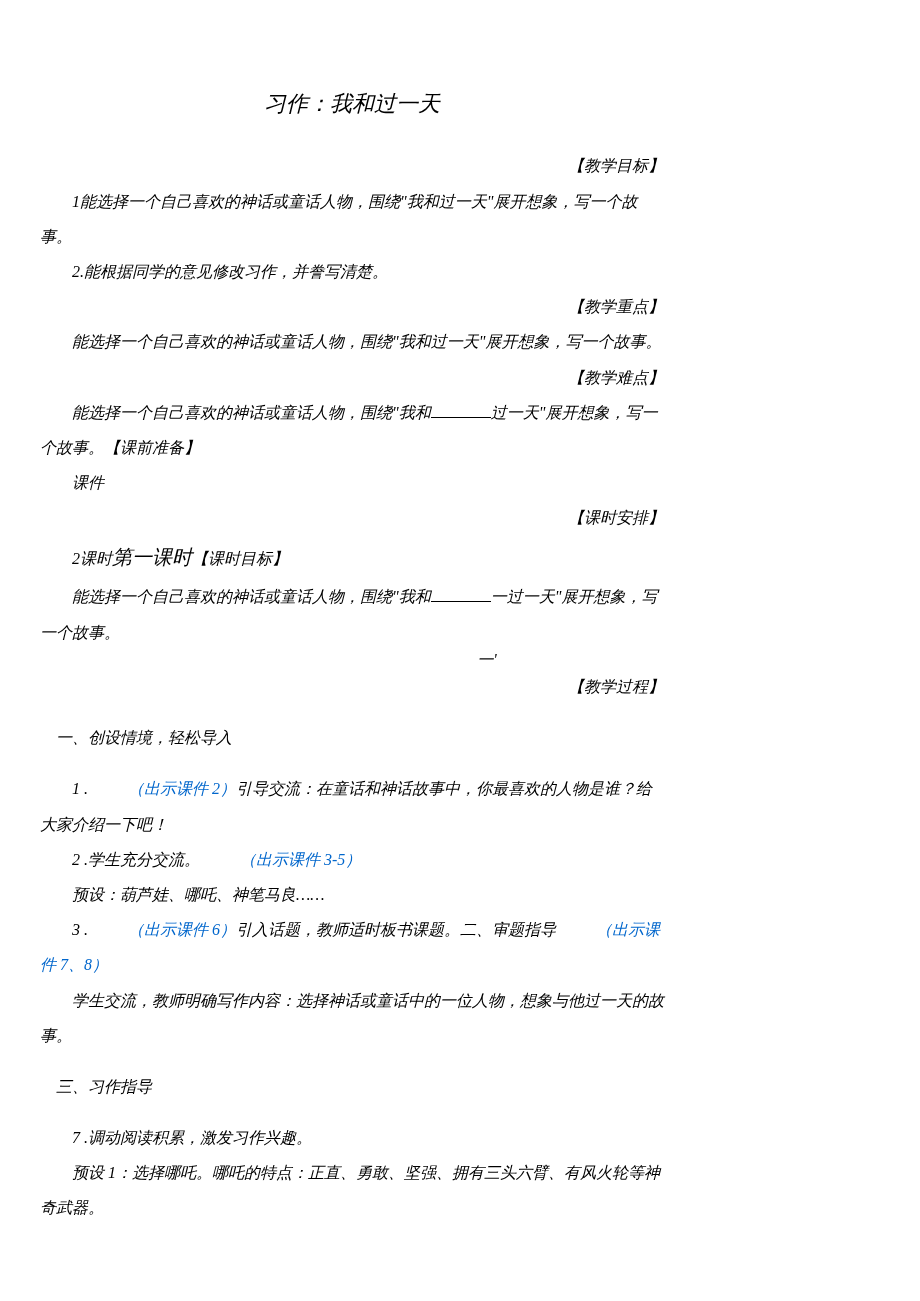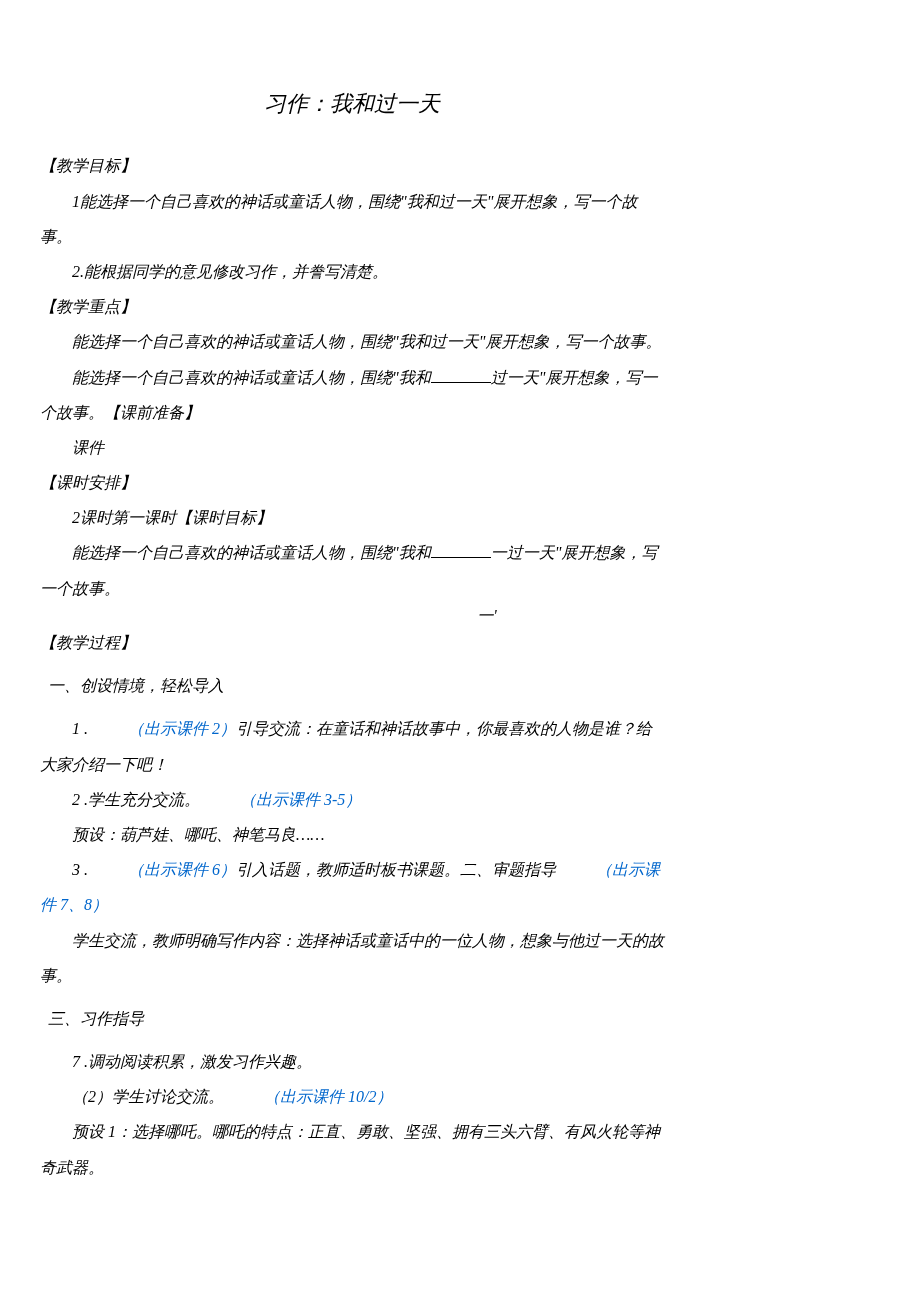--- a/index.html
+++ b/index.html
@@ -20,45 +20,46 @@
   }
   .title {
     text-align: center;
     font-size: 22px;
     font-weight: normal;
     margin-bottom: 20px;
   }
   .section-label {
     margin: 0;
     line-height: 2.2;
+    text-align: right;
   }
   .indent {
     text-indent: 2em;
     margin: 0;
     line-height: 2.2;
   }
   .no-indent {
-    margin: 8px;
+    margin: 16px;
     line-height: 2.2;
   }
   .blue {
     color: #0066cc;
     margin-left: 40px;
   }
   .fill-blank {
     display: inline-block;
     border-bottom: 1px solid #000;
     width: 60px;
     vertical-align: baseline;
   }
   .mixed-size {
     font-size: 16px;
   }
   .big {
-    font-size: 16px;
+    font-size: 20px;
   }
   .quote-mark {
     text-align: center;
     margin: 0;
     line-height: 1.2;
     padding-left: 270px;
   }
 </style>
 </head>
 <body>
@@ -67,20 +68,21 @@
 
   <div class="title">习作：我和过一天</div>
 
   <p class="section-label">【教学目标】</p>
   <p class="indent">1能选择一个自己喜欢的神话或童话人物，围绕"我和过一天"展开想象，写一个故事。</p>
   <p class="indent">2.能根据同学的意见修改习作，并誊写清楚。</p>
 
   <p class="section-label">【教学重点】</p>
   <p class="indent">能选择一个自己喜欢的神话或童话人物，围绕"我和过一天"展开想象，写一个故事。</p>
 
+  <p class="section-label">【教学难点】</p>
   <p class="indent">
     <span>能选择一个自己喜欢的神话或童话人物，围绕"我和</span><span class="fill-blank"></span><span>过一天"展开想象，写一个故事。</span><span>【课前准备】</span>
   </p>
   <p class="indent">课件</p>
 
   <p class="section-label">【课时安排】</p>
   <p class="indent mixed-size">
     <span>2课时</span><span class="big">第一课时</span><span>【课时目标】</span>
   </p>
   <p class="indent">
@@ -96,18 +98,15 @@
   <p class="indent">
     <span>2       .学生充分交流。</span><span class="blue">（出示课件 3-5）</span>
   </p>
   <p class="indent">预设：葫芦娃、哪吒、神笔马良……</p>
   <p class="indent">
     <span>3   .</span><span class="blue">（出示课件 6）</span><span>引入话题，教师适时板书课题。二、审题指导</span><span class="blue">（出示课件 7、8）</span>
   </p>
   <p class="indent">学生交流，教师明确写作内容：选择神话或童话中的一位人物，想象与他过一天的故事。</p>
   <p class="no-indent">三、习作指导</p>
   <p class="indent">7 .调动阅读积累，激发习作兴趣。</p>
-  <p class="indent">
-    <span>（2）学生讨论交流。</span><span class="blue">（出示课件 10/2）</span>
-  </p>
   <p class="indent">预设 1：选择哪吒。哪吒的特点：正直、勇敢、坚强、拥有三头六臂、有风火轮等神奇武器。</p>
 
 </div>
 
 </body></html>

